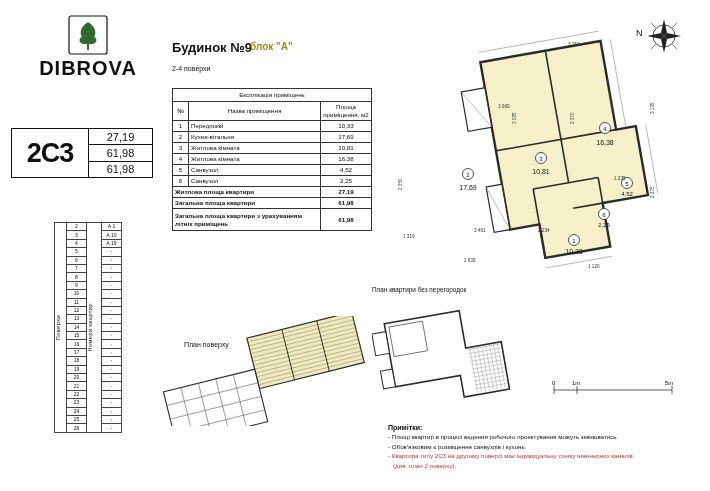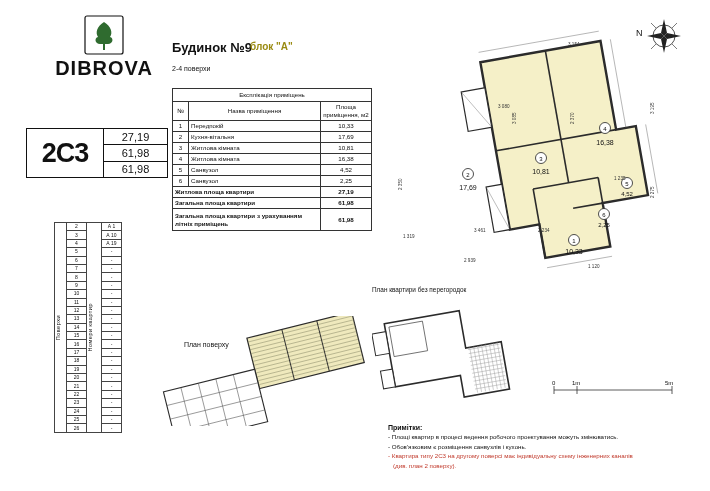--- a/index.html
+++ b/index.html
@@ -7,31 +7,31 @@
     width:710px;height:491px;
     background:#ffffff;
     font-family:"Liberation Sans", sans-serif;
     color:#111;
     position:relative;
     overflow:hidden;
   }
   .abs{position:absolute;}
 
   
-  #logo{left:34px;top:14px;width:140px;height:78px;text-align:center;}
+  #logo{left:18px;top:14px;width:140px;height:78px;text-align:center;}
   #logo .tree{width:44px;height:44px;margin:0 auto;position:relative;}
   #logo .tree svg{display:block;}
   #logo .brand{font-size:20px;font-weight:bold;letter-spacing:1px;color:#111;line-height:19px;margin-top:1px;}
   #logo .brand2{font-size:20px;font-weight:bold;letter-spacing:1px;color:#111;line-height:19px;}
   #logo .sub{font-size:4.3px;color:#222;letter-spacing:.3px;line-height:5px;}
   .logo-row{display:flex;align-items:flex-end;justify-content:center;gap:3px;}
   .logo-sub-box{border:0.6px solid #6b6b6b;padding:1px 2px;margin-bottom:2px;}
 
   
-  #typebox{left:26px;top:128px;width:140px;height:48px;border:1.4px solid #111;}
+  #typebox{left:11px;top:128px;width:140px;height:48px;border:1.4px solid #111;}
   #typebox .inner{display:flex;height:100%;}
   #typebox .code{flex:0 0 76px;display:flex;align-items:center;justify-content:center;font-size:27px;font-weight:bold;letter-spacing:-1px;}
   #typebox .areas{flex:1;display:flex;flex-direction:column;}
   #typebox .areas div{flex:1;display:flex;align-items:center;justify-content:center;font-size:11px;border-left:1px solid #111;}
   #typebox .areas div+div{border-top:1px solid #111;}
 
   
   #floors{left:54px;top:222px;}
   #floors table{border-collapse:collapse;}
   #floors td,#floors th{border:0.7px solid #444;font-size:5px;width:19px;height:7.4px;text-align:center;padding:0;line-height:7px;color:#111;}

